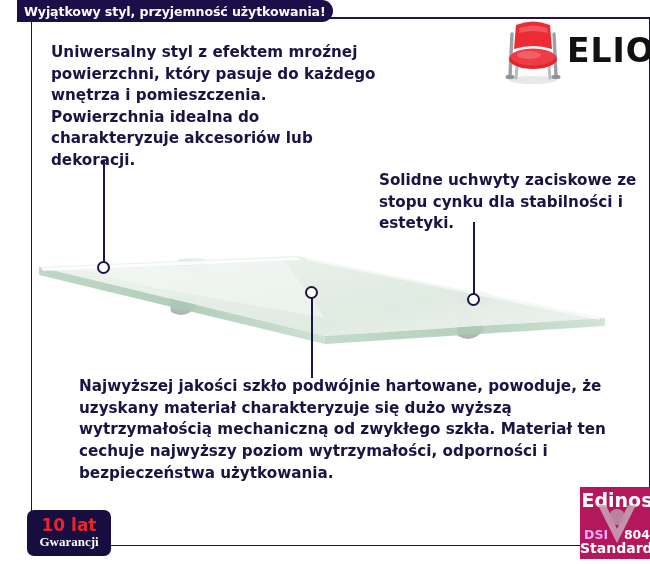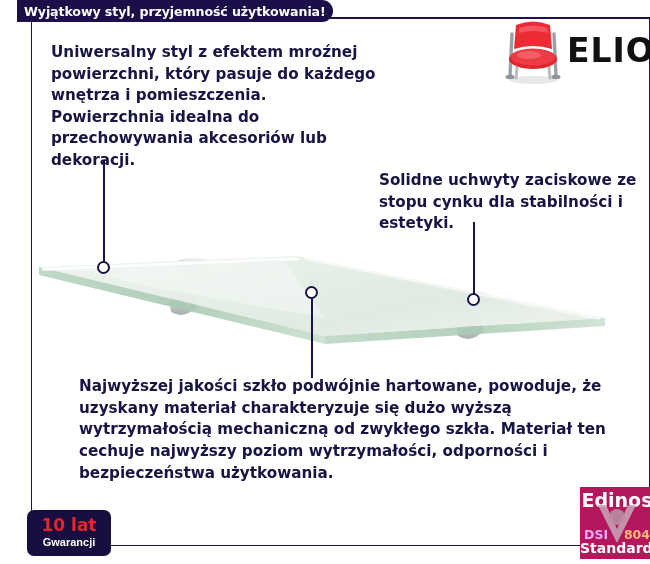--- a/index.html
+++ b/index.html
@@ -59,54 +59,54 @@
   }
 
   
   .badge-warranty{
     position:absolute;left:10px;top:510px;width:84px;height:46px;
     background:#170d3f;border-radius:7px;z-index:7;
     display:flex;flex-direction:column;align-items:center;justify-content:center;
   }
   .bw-1{color:#e8242c;font-size:17px;font-weight:bold;line-height:18px;
         font-family:"DejaVu Sans","Liberation Sans",sans-serif;}
-  .bw-2{color:#ffffff;font-size:11px;font-weight:bold;line-height:16px;
-        font-family:Liberation Sans, sans-serif;}
+  .bw-2{color:#ffffff;font-size:13px;font-weight:bold;line-height:16px;
+        font-family:Liberation Serif, serif;}
 
   .badge-edinos{
     position:absolute;left:563px;top:487px;width:74px;height:72px;
     background:#b4175c;z-index:7;overflow:hidden;
   }
   .be-top{position:absolute;left:0;top:2px;width:74px;text-align:center;
     color:#ffffff;font-size:19px;font-weight:bold;
     font-family:"DejaVu Sans","Liberation Sans",sans-serif;}
   .be-dsi{position:absolute;left:4px;top:40px;color:#f0abfc;font-size:12.5px;
     font-weight:bold;font-family:"DejaVu Sans","Liberation Sans",sans-serif;}
-  .be-804{position:absolute;right:4px;top:40px;color:#fdba74;font-size:12.5px;
+  .be-804{position:absolute;right:4px;top:40px;color:#ffffff;font-size:12.5px;
     font-weight:bold;font-family:"DejaVu Sans","Liberation Sans",sans-serif;}
   .be-bottom{position:absolute;left:0;top:53px;width:74px;text-align:center;
     color:#ffffff;font-size:14px;font-weight:bold;
     font-family:"DejaVu Sans","Liberation Sans",sans-serif;}
   .be-v{position:absolute;left:17px;top:16px;width:40px;height:42px;}
 
   .shelf{position:absolute;left:8px;top:246px;width:600px;height:110px;z-index:3;}
 </style>
 </head>
 <body>
 
 <div id="stage">
 
   <div class="top-rule"></div>
   <div class="frame"></div>
 
   <div class="banner">
     <span class="banner-text">Wyjątkowy styl, przyjemność użytkowania!</span>
   </div>
 
-  <div class="copy" id="copy-top">Uniwersalny styl z efektem mroźnej powierzchni, który pasuje do każdego wnętrza i pomieszczenia. Powierzchnia idealna do przechowywania akcesoriów lub dekoracji.</div>
+  <div class="copy" id="copy-top">Uniwersalny styl z efektem mroźnej powierzchni, który pasuje do każdego wnętrza i pomieszczenia. Powierzchnia idealna do charakteryzuje akcesoriów lub dekoracji.</div>
 
   <div class="copy" id="copy-bottom">Najwyższej jakości szkło podwójnie hartowane, powoduje, że uzyskany materiał charakteryzuje się dużo wyższą wytrzymałością mechaniczną od zwykłego szkła. Materiał ten cechuje najwyższy poziom wytrzymałości, odporności i bezpieczeństwa użytkowania.</div>
 
   <div class="copy" id="copy-right">Solidne uchwyty zaciskowe ze stopu cynku dla stabilności i estetyki.</div>
 
   <div class="lead" style="left:86px;top:160px;height:108px;"></div>
   <div class="dot" style="left:80px;top:261px;"></div>
 
   <div class="lead" style="left:456px;top:222px;height:80px;"></div>
   <div class="dot" style="left:450px;top:293px;"></div>

